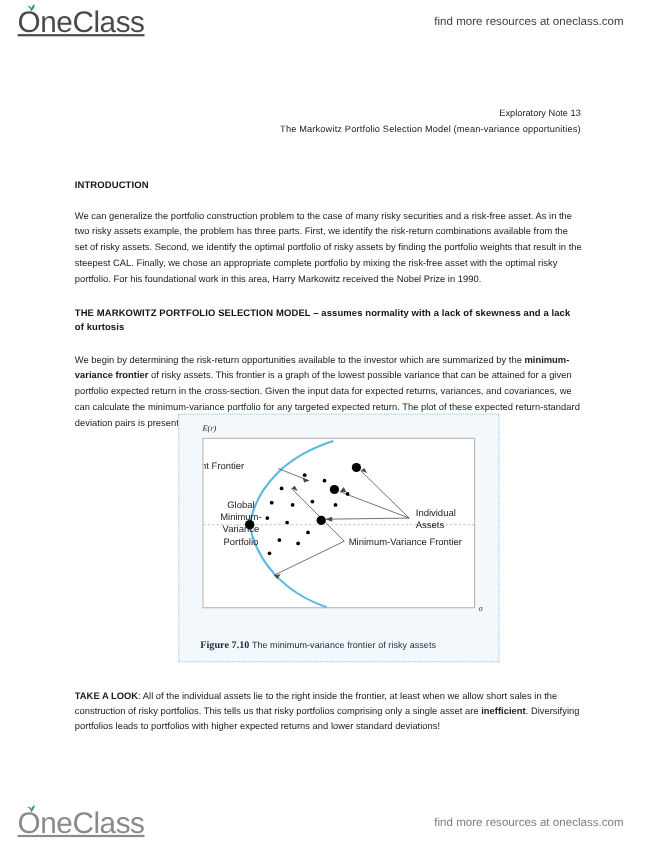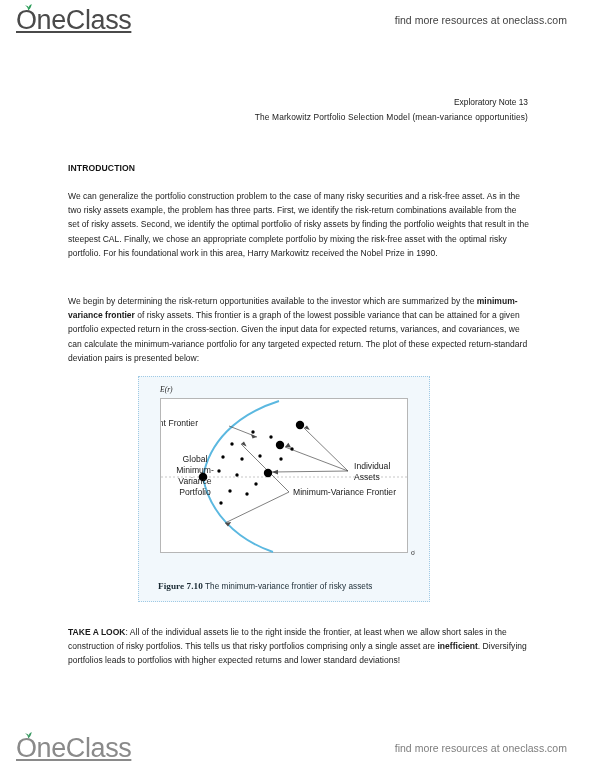--- a/index.html
+++ b/index.html
@@ -111,21 +111,21 @@
   }
   p.body b { font-weight: bold; }
   .gap-14 { height: 14px; }
   .gap-16 { height: 16px; }
   .gap-18 { height: 18px; }
 
   
   .figure-block {
     position: absolute;
     top: 376px;
-    left: 138px;
+    left: 162px;
     width: 292px;
     height: 226px;
   }
   .figure-frame {
     position: absolute;
     inset: 0;
     background: #f2f8fc;
     border: 1px dotted #9fc9e4;
     box-sizing: border-box;
   }
@@ -210,20 +210,21 @@
     <span class="line2">The Markowitz Portfolio Selection Model (mean-variance opportunities)</span>
   </div>
 
   <div class="content">
 
     <h2 class="section">INTRODUCTION</h2>
     <div class="gap-14"></div>
     <p class="body">We can generalize the portfolio construction problem to the case of many risky securities and a risk-free asset.  As in the two risky assets example, the problem has three parts.  First, we identify the risk-return combinations available from the set of risky assets.  Second, we identify the optimal portfolio of risky assets by finding the portfolio weights that result in the steepest CAL.  Finally, we chose an appropriate complete portfolio by mixing the risk-free asset with the optimal risky portfolio.  For his foundational work in this area, Harry Markowitz received the Nobel Prize in 1990.</p>
 
     <div class="gap-18"></div>
+    <h2 class="section">THE MARKOWITZ PORTFOLIO SELECTION MODEL – assumes normality with a lack of skewness and a lack of kurtosis</h2>
 
     <div class="gap-16"></div>
     <p class="body"><span>We begin by determining the risk-return opportunities available to the investor which are summarized by the </span><b>minimum-variance frontier</b><span> of risky assets.  This frontier is a graph of the lowest possible variance that can be attained for a given portfolio expected return in the cross-section.  Given the input data for expected returns, variances, and covariances, we can calculate the minimum-variance portfolio for any targeted expected return.  The plot of these expected return-standard deviation pairs is presented below:</span></p>
 
   </div>
 
   <div class="figure-block">
     <div class="figure-frame"></div>
 
     <div class="figure-inner">

